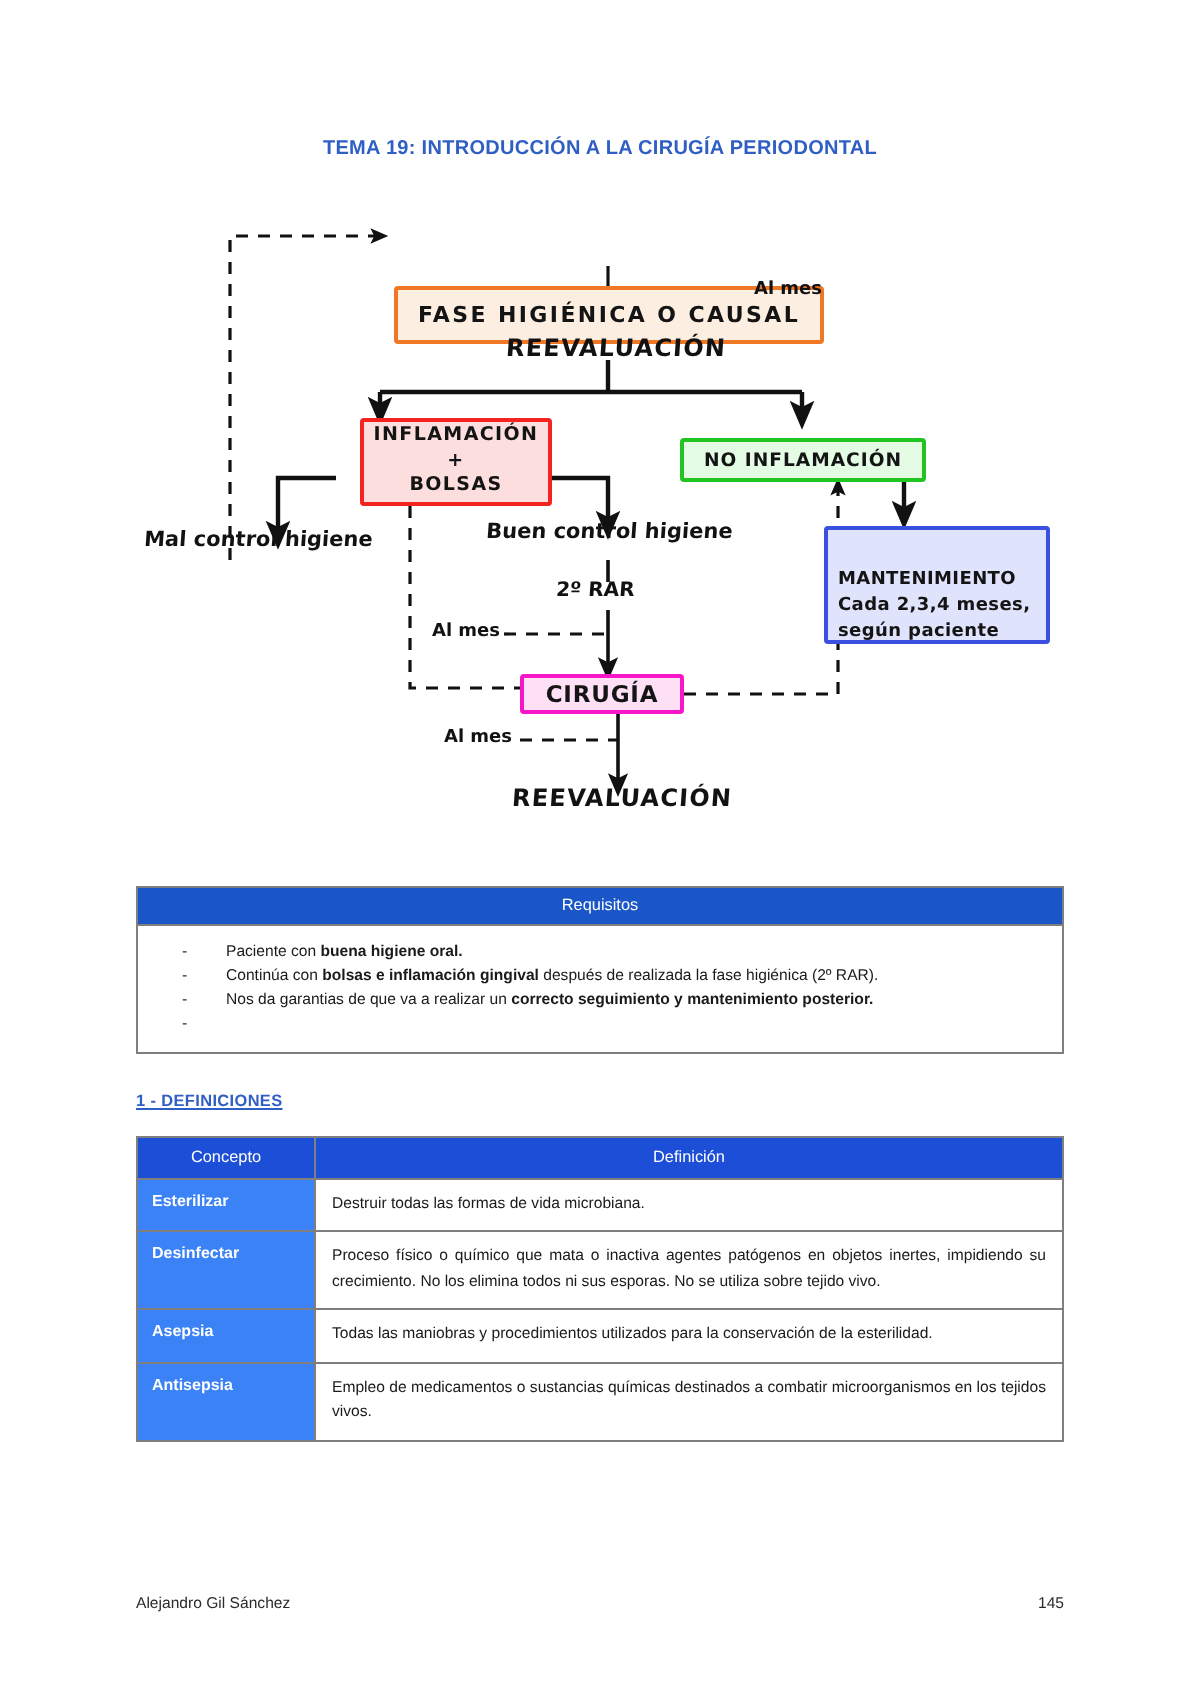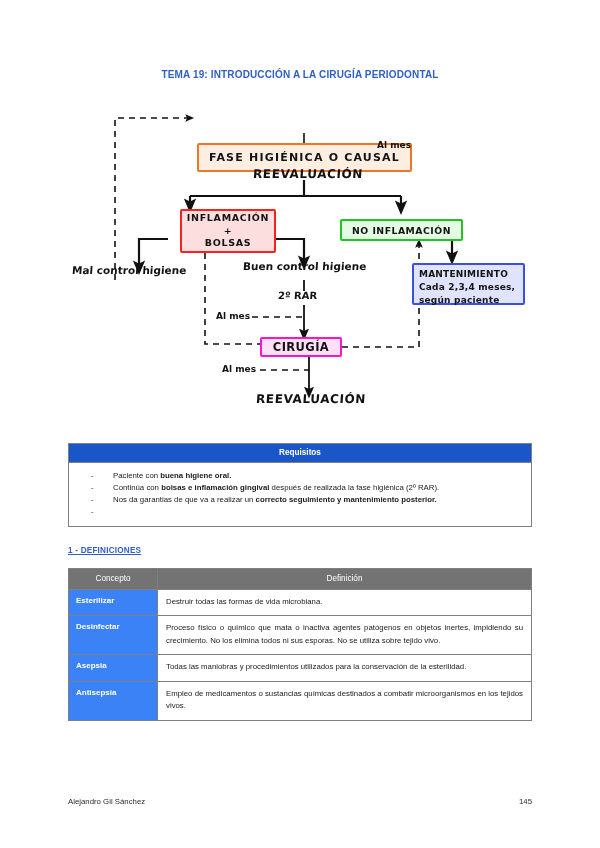--- a/index.html
+++ b/index.html
@@ -44,41 +44,41 @@
     border:2.5px solid #f4231f;background:#fcdede;border-radius:2px;
     font-size:9.5px;letter-spacing:.7px;line-height:1.35;
     flex-direction:column;
   }
   #box-noinflamacion{
     left:340px;top:219px;width:123px;height:22px;
     border:2.5px solid #21c421;background:#e4fbe4;border-radius:2px;
     font-size:9.3px;letter-spacing:.5px;
   }
   #box-mantenimiento{
-    left:412px;top:263px;width:113px;height:42px;
+    left:412px;top:263px;width:113px;height:59px;
     border:2px solid #3b4fe0;background:#dfe3fb;border-radius:2px;
     font-size:9px;letter-spacing:.2px;line-height:1.45;
     align-items:flex-start;justify-content:flex-start;
-    padding:3px 0 0 5px;flex-direction:column;text-align:left;
+    padding:19px 0 0 5px;flex-direction:column;text-align:left;
   }
   #box-cirugia{
     left:260px;top:337px;width:82px;height:20px;
     border:2.5px solid #f716c8;background:#fde0f6;border-radius:2px;
     font-size:11.5px;letter-spacing:.4px;
   }
   #box-mantenimiento span{display:block;}
 
   
   .req-table{
     position:absolute;left:68px;top:443px;width:464px;
     border:1px solid #7f7f7f;box-sizing:border-box;background:#fff;
   }
   .req-head{
     background:#1a56c8;color:#ffffff;text-align:center;
-    font-size:8.2px;padding:4px 0 5px;font-weight:bold;
+    font-size:8.2px;padding:4px 0 5px;font-weight:normal;
     border-bottom:1px solid #7f7f7f;
   }
   .req-body{padding:7px 0 8px 0;}
   .req-row{
     display:flex;font-size:7.8px;color:#1a1a1a;line-height:1.55;
     padding:0 10px 0 22px;
   }
   .req-dash{width:22px;flex:0 0 22px;}
   .req-text{flex:1;}
   .req-text b{font-weight:bold;}
@@ -92,21 +92,21 @@
 
   
   .def-table{
     position:absolute;left:68px;top:568px;width:464px;
     border-collapse:collapse;table-layout:fixed;
   }
   .def-table td,.def-table th{
     border:1px solid #7f7f7f;vertical-align:top;
   }
   .def-table th{
-    background:#737373;color:#fff;font-size:8.2px;font-weight:normal;
+    background:#1d4ed8;color:#fff;font-size:8.2px;font-weight:normal;
     text-align:center;padding:5px 0 6px;
   }
   .def-table th.c1{width:88px;}
   .def-table td.concept{
     background:#3b82f6;color:#fff;font-size:8px;font-weight:bold;
     padding:6px 0 6px 7px;width:88px;
   }
   .def-table td.definition{
     font-size:7.8px;color:#1a1a1a;line-height:1.6;
     padding:6px 8px 7px 8px;text-align:justify;

